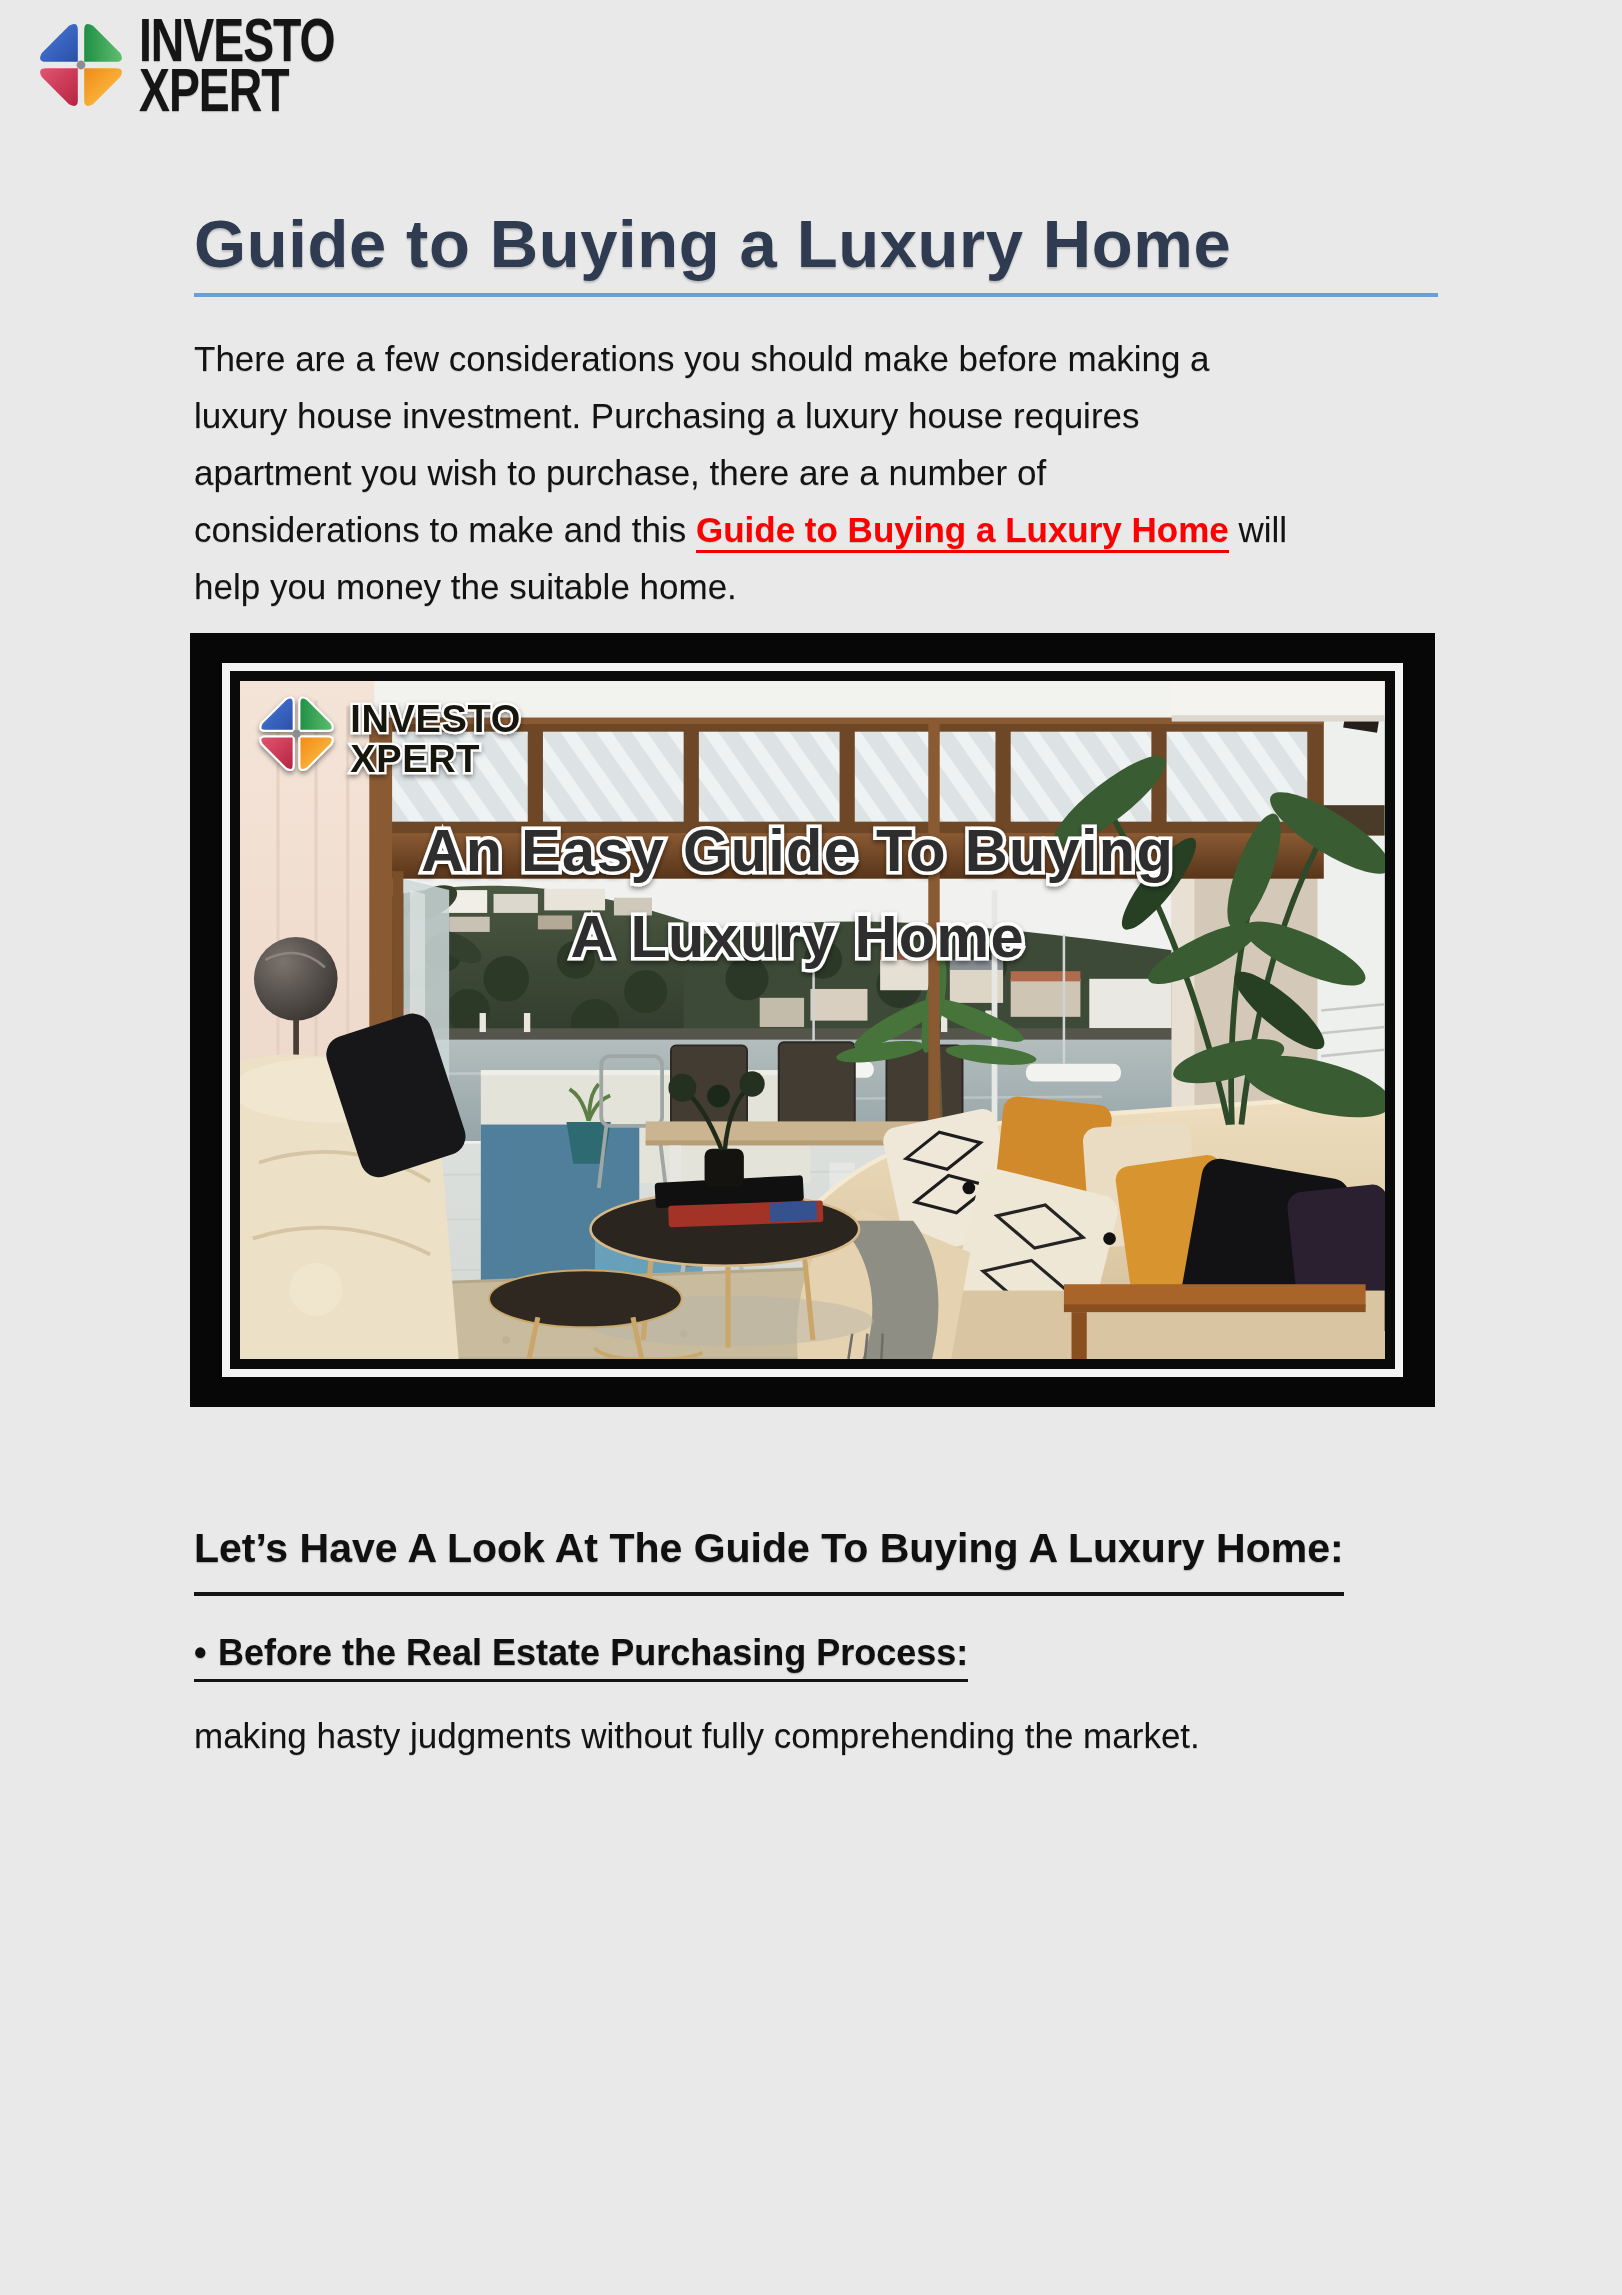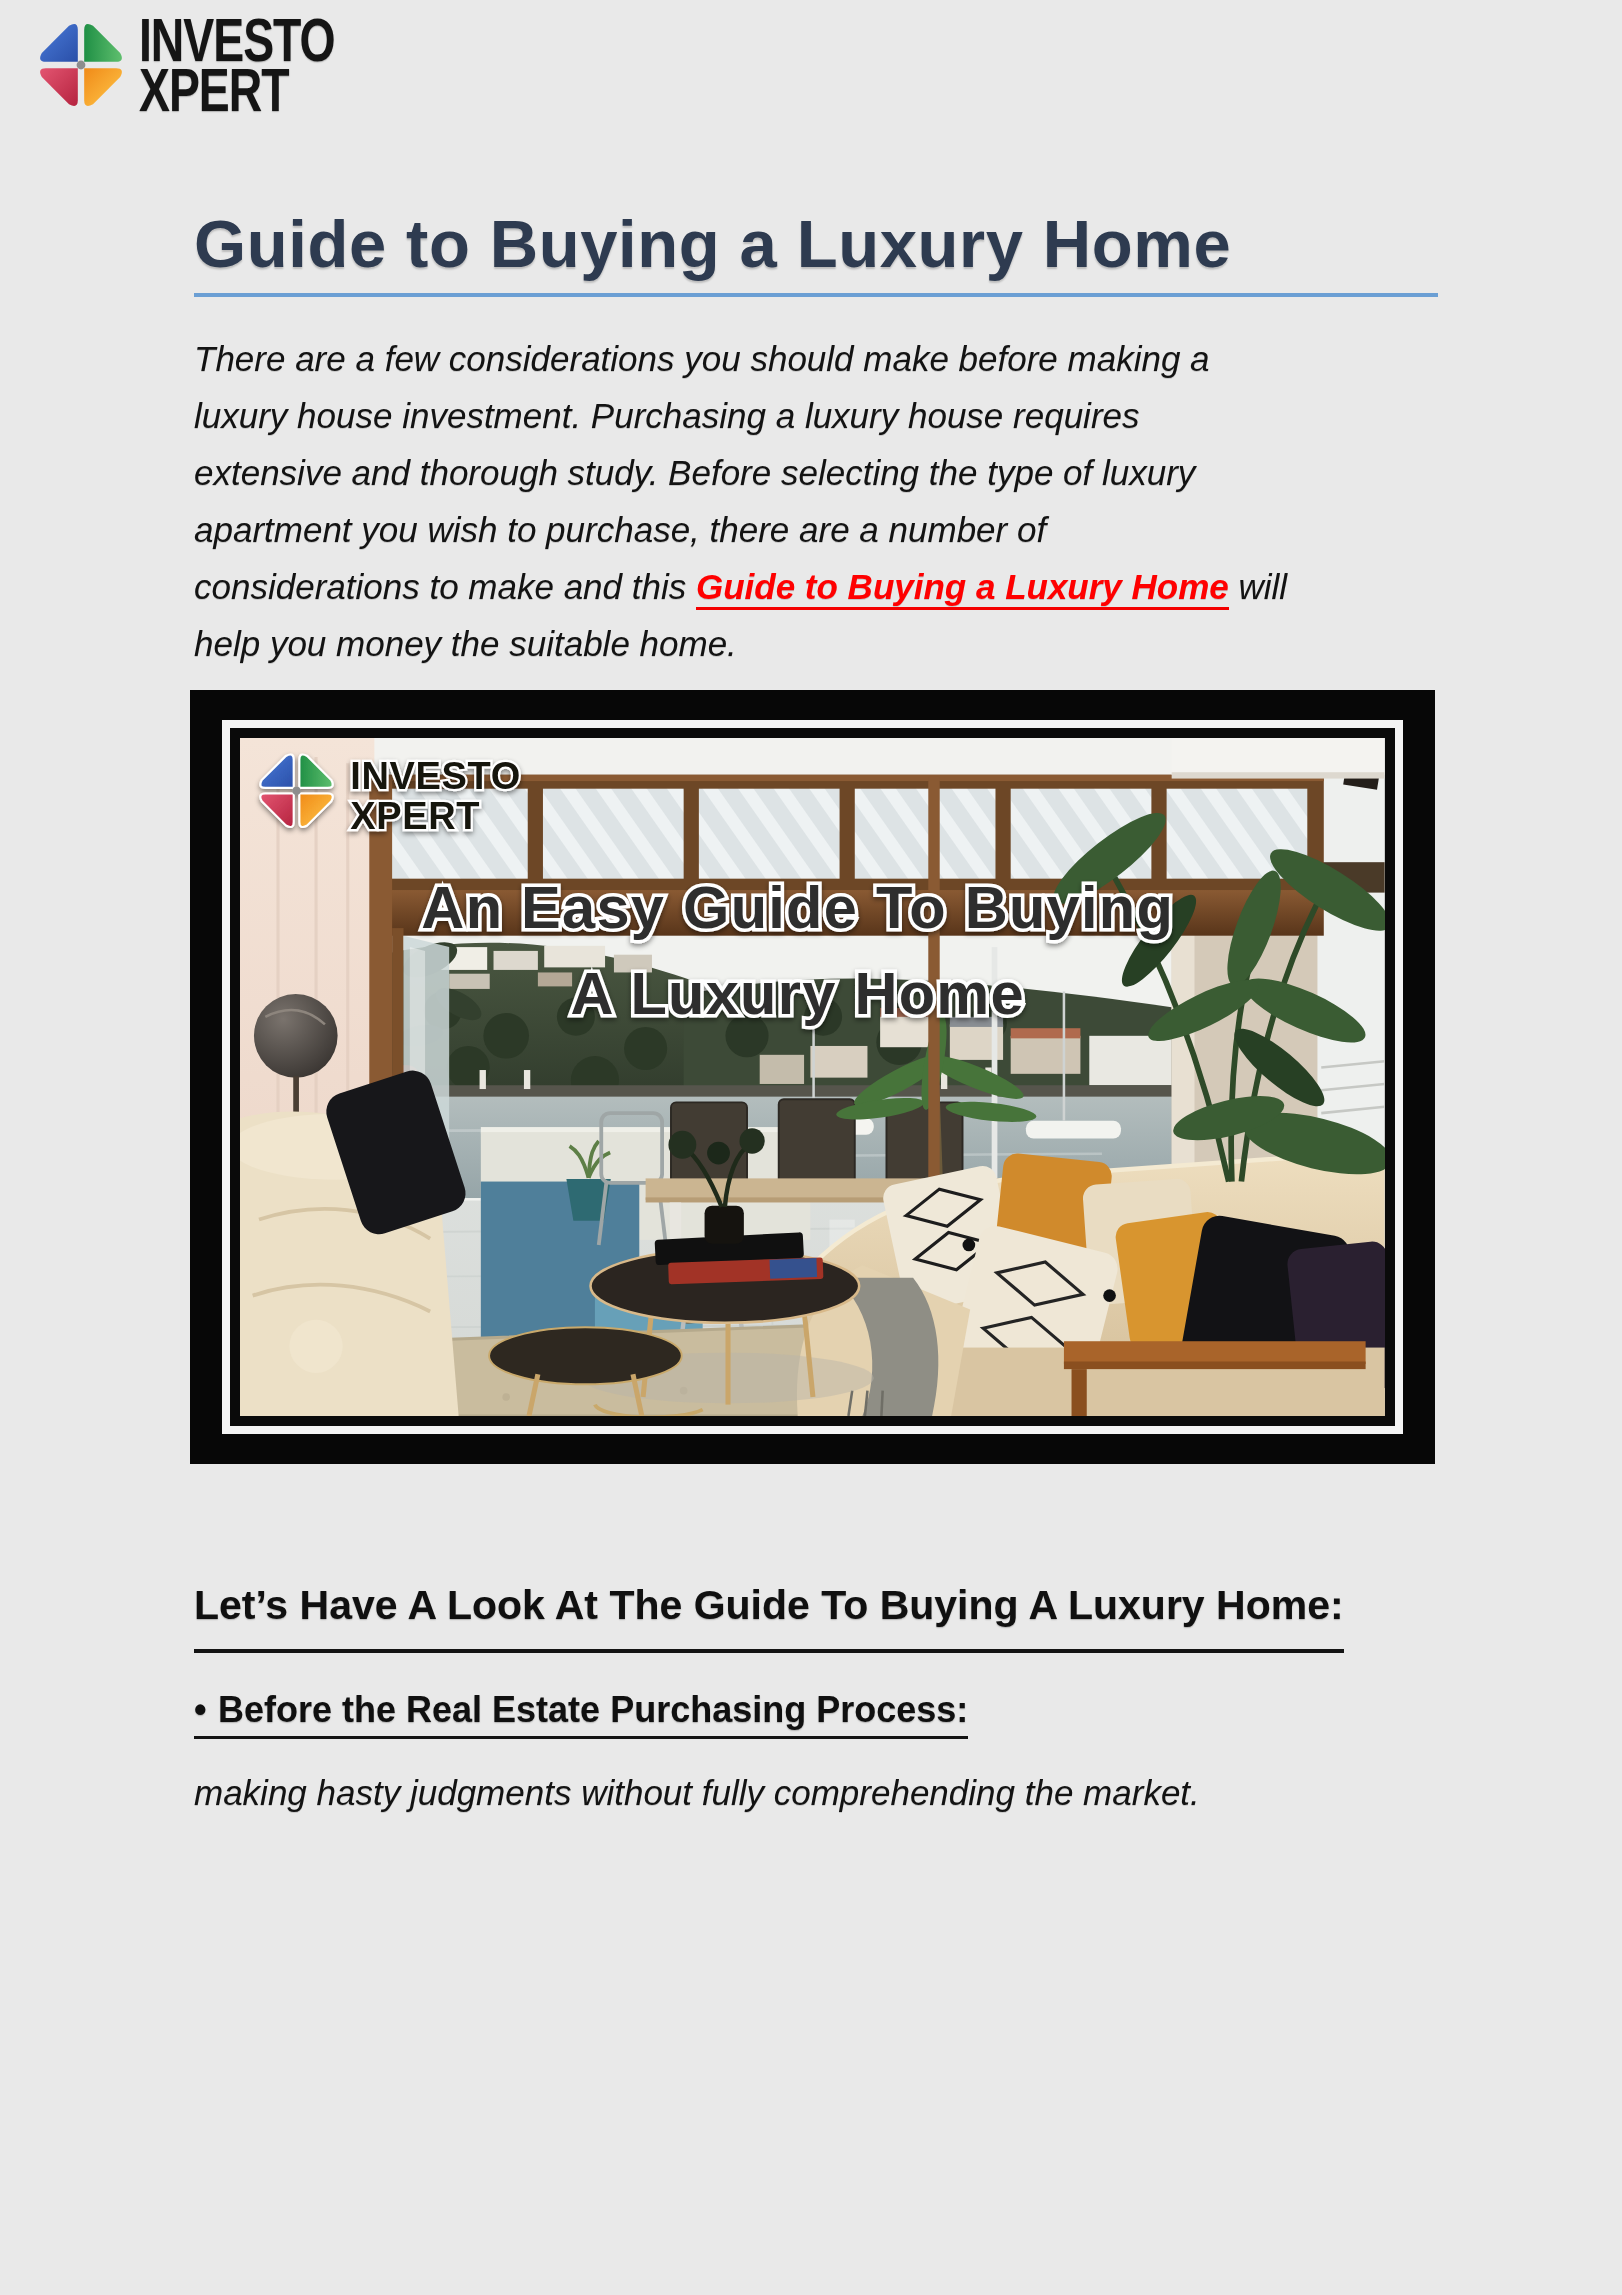--- a/index.html
+++ b/index.html
@@ -17,21 +17,21 @@
   
   .doc-title{
     margin:209px 0 0 194px;font-size:67px;font-weight:bold;color:#2e3b50;
     line-height:1.05;white-space:nowrap;letter-spacing:0.6px;
     text-shadow:0 1.9px 1.9px rgba(0,0,0,0.20);
   }
   .title-rule{margin:14px 0 0 194px;width:1244px;height:3.2px;background:#6b9fd4;}
   
   .para{margin-left:194px;font-size:35px;line-height:57px;color:#131313;
     text-shadow:0 1.3px 0.6px rgba(0,0,0,0.15);}
-  .para .pline{white-space:nowrap;height:57px;font-style:italic;}
+  .para .pline{white-space:nowrap;height:57px;}
   .intro{margin-top:33px;}
   .inline-link{color:#ff0000;font-weight:bold;text-decoration:none;
     border-bottom:3.8px solid #f40000;padding-bottom:1.9px;}
   
   .hero-frame{margin:18px 0 0 190px;width:1245px;box-sizing:border-box;
     background:#070707;padding:30px 32px;}
   .hero-mat{background:#f4f4f4;padding:8.2px;}
   .hero-inner{background:#0a0a0a;padding:10px;}
   .hero-photo{display:block;width:100%;height:678px;}
   
@@ -84,21 +84,20 @@
       <span>XPERT</span>
     </div>
   </div>
 
   <h1 class="doc-title">Guide to Buying a Luxury Home</h1>
   <div class="title-rule"></div>
 
   <div class="para intro">
     <div class="pline">There are a few considerations you should make before making a</div>
     <div class="pline">luxury house investment. Purchasing a luxury house requires</div>
-    <div class="pline">extensive and thorough study. Before selecting the type of luxury</div>
     <div class="pline">apartment you wish to purchase, there are a number of</div>
     <div class="pline"><span>considerations to make and this </span><a href="#" class="inline-link">Guide to Buying a Luxury Home</a><span> will</span></div>
     <div class="pline">help you money the suitable home.</div>
   </div>
 
   <figure class="hero-frame" style="margin-top:18px">
     <div class="hero-mat">
       <div class="hero-inner">
         <svg class="hero-photo" viewBox="0 0 1806 1070" preserveAspectRatio="none">
           <defs>

